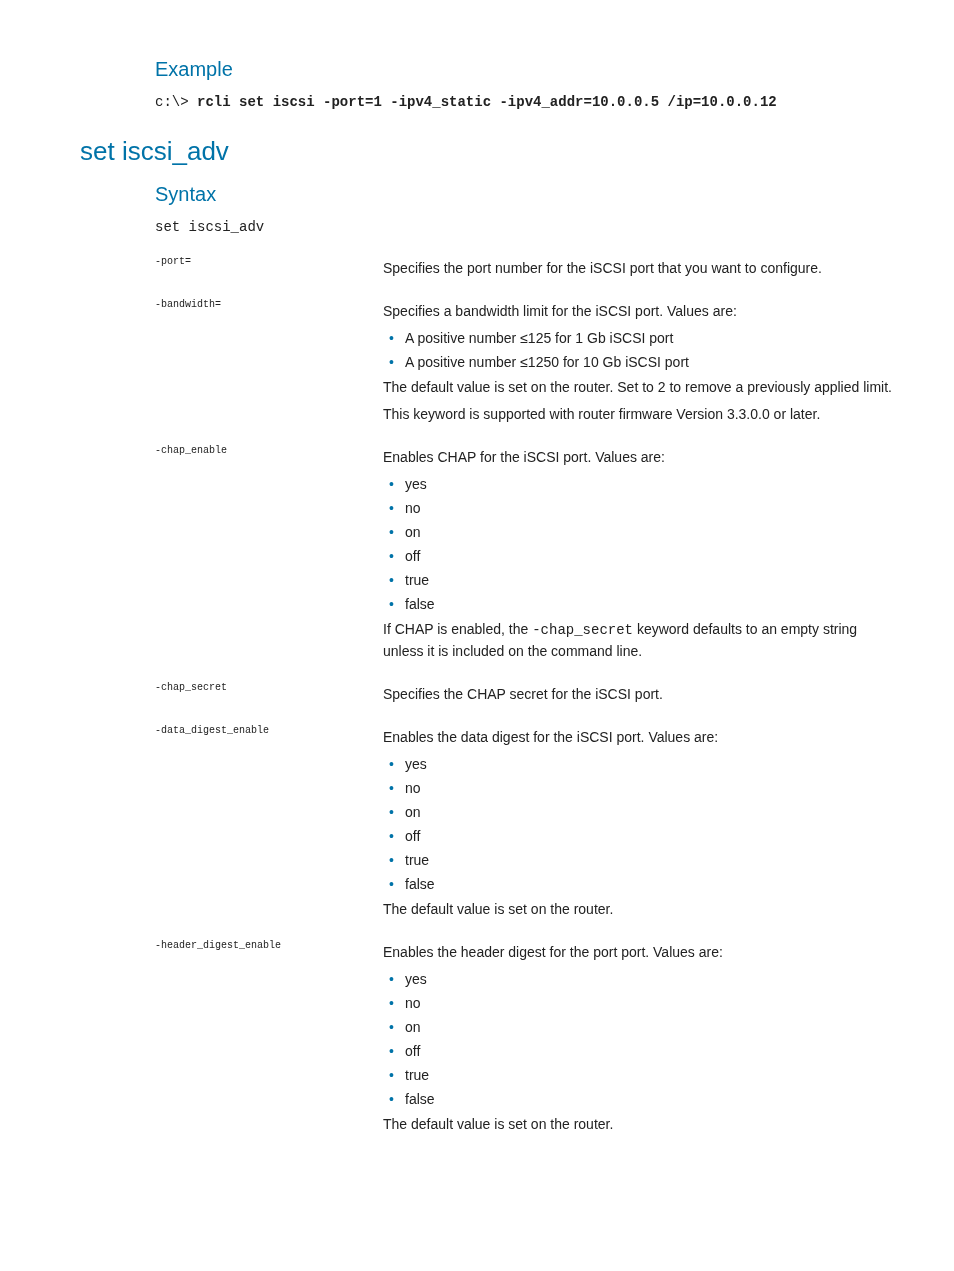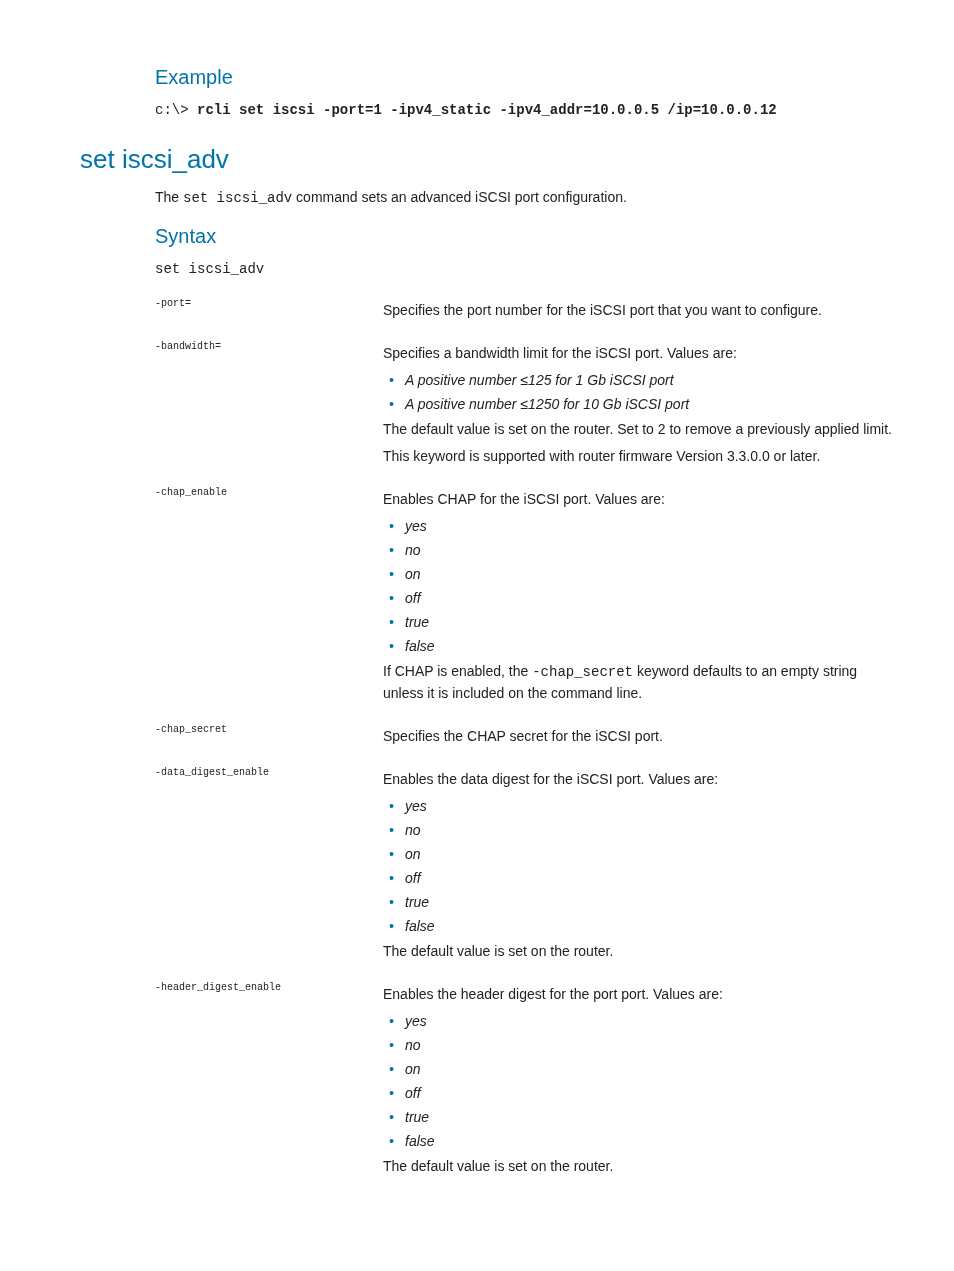--- a/index.html
+++ b/index.html
@@ -10,21 +10,21 @@
     padding: 50px 60px 40px 80px;
     width: 954px;
     box-sizing: border-box;
     line-height: 1.5;
   }
   .h3 {
     color: #0073a8;
     font-family: "Trebuchet MS", Arial, sans-serif;
     font-size: 20px;
     font-weight: normal;
-    margin: 12px 0 8px 0;
+    margin: 4px 0 8px 0;
   }
   .h2 {
     color: #0073a8;
     font-family: "Trebuchet MS", Arial, sans-serif;
     font-size: 26px;
     font-weight: normal;
     margin: 18px 0 8px 0;
     margin-left: -75px;
   }
   .indent {
@@ -60,21 +60,20 @@
   }
   .kw-desc {
     display: table-cell;
     vertical-align: top;
     padding: 6px 0 6px 0;
   }
   ul.bullets {
     list-style: none;
     padding: 0;
     margin: 4px 0 4px 0;
-    font-style: italic;
   }
   ul.bullets li {
     position: relative;
     padding-left: 22px;
     margin: 3px 0;
   }
   ul.bullets li::before {
     content: "•";
     position: absolute;
     left: 6px;
@@ -88,23 +87,20 @@
 
 <div class="indent">
   <div class="h3">Example</div>
   <div class="code-block">
     <span class="mono">c:\&gt; </span><span class="mono bold">rcli set iscsi -port=1 -ipv4_static -ipv4_addr=10.0.0.5 /ip=10.0.0.12</span><br>
   </div>
 </div>
 
 <div class="indent">
   <div class="h2">set iscsi_adv</div>
-  <div class="para">
-    <span>The </span><span class="mono">set iscsi_adv</span><span> command sets an advanced iSCSI port configuration.</span>
-  </div>
 
   <div class="h3">Syntax</div>
   <div class="code-block mono">set iscsi_adv</div>
 
 
   <div class="kw-table">
 
     <div class="kw-row">
       <div class="kw-name">-port=</div>
       <div class="kw-desc">

